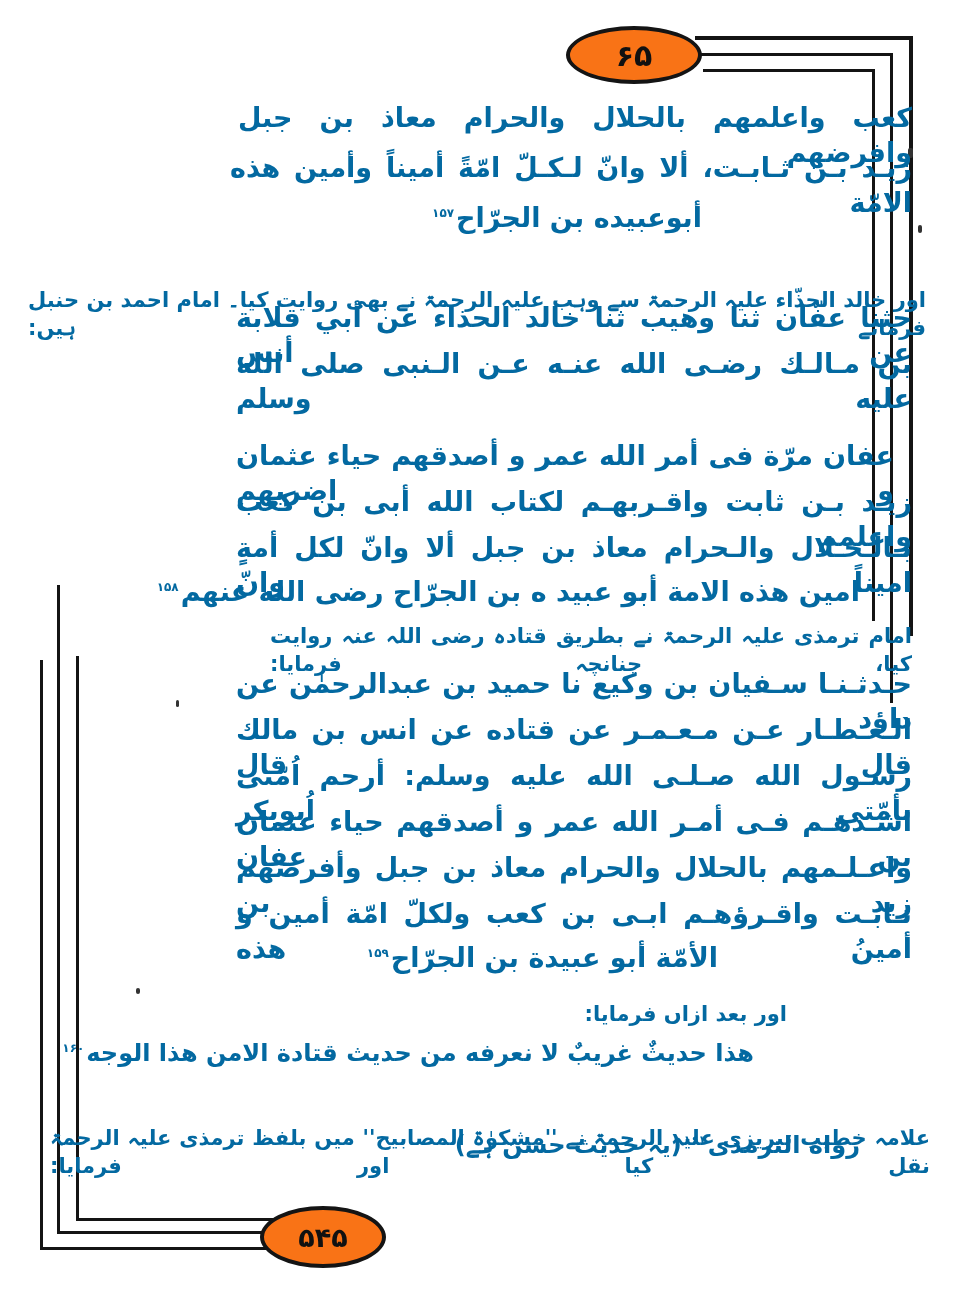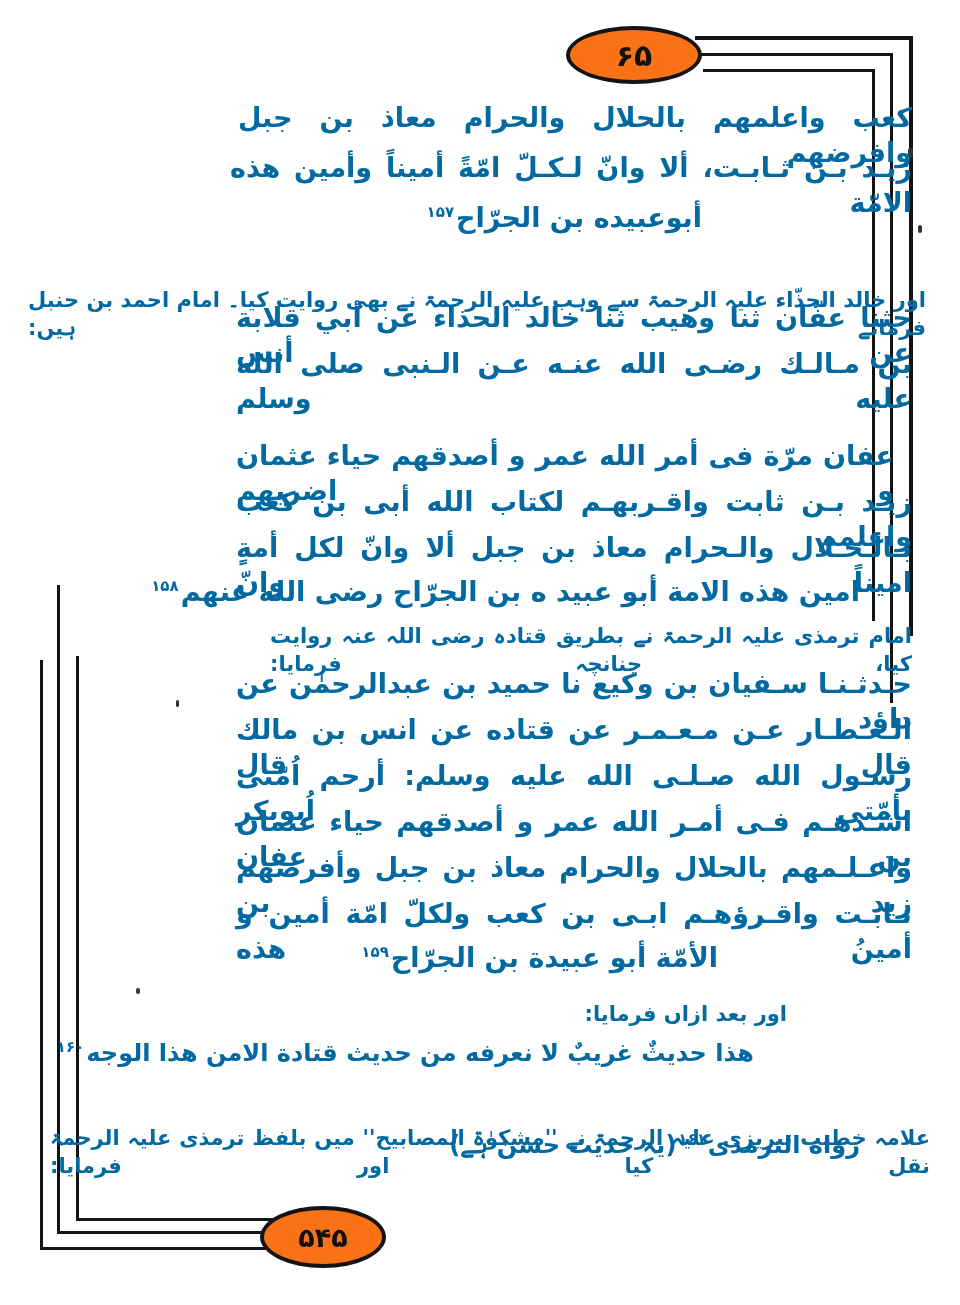--- a/index.html
+++ b/index.html
@@ -19,21 +19,21 @@
     white-space:normal;
     font-weight:700;
     color:#0369a1;
   }
   .ar{font-size:27px;line-height:1.3;}
   .ar-sm{font-size:24px;line-height:1.3;}
   .ur{font-size:21px;line-height:1.35;}
   .just{text-align:justify;text-align-last:justify;}
   .ralign{text-align:right;}
   sup.ref{
-    font-size:15px;
+    font-size:12px;
     font-weight:700;
     vertical-align:super;
     line-height:0;
     margin:0 2px;
   }
   
   .bar{position:absolute;background:#141414;}
   
   .oval{
     position:absolute;

